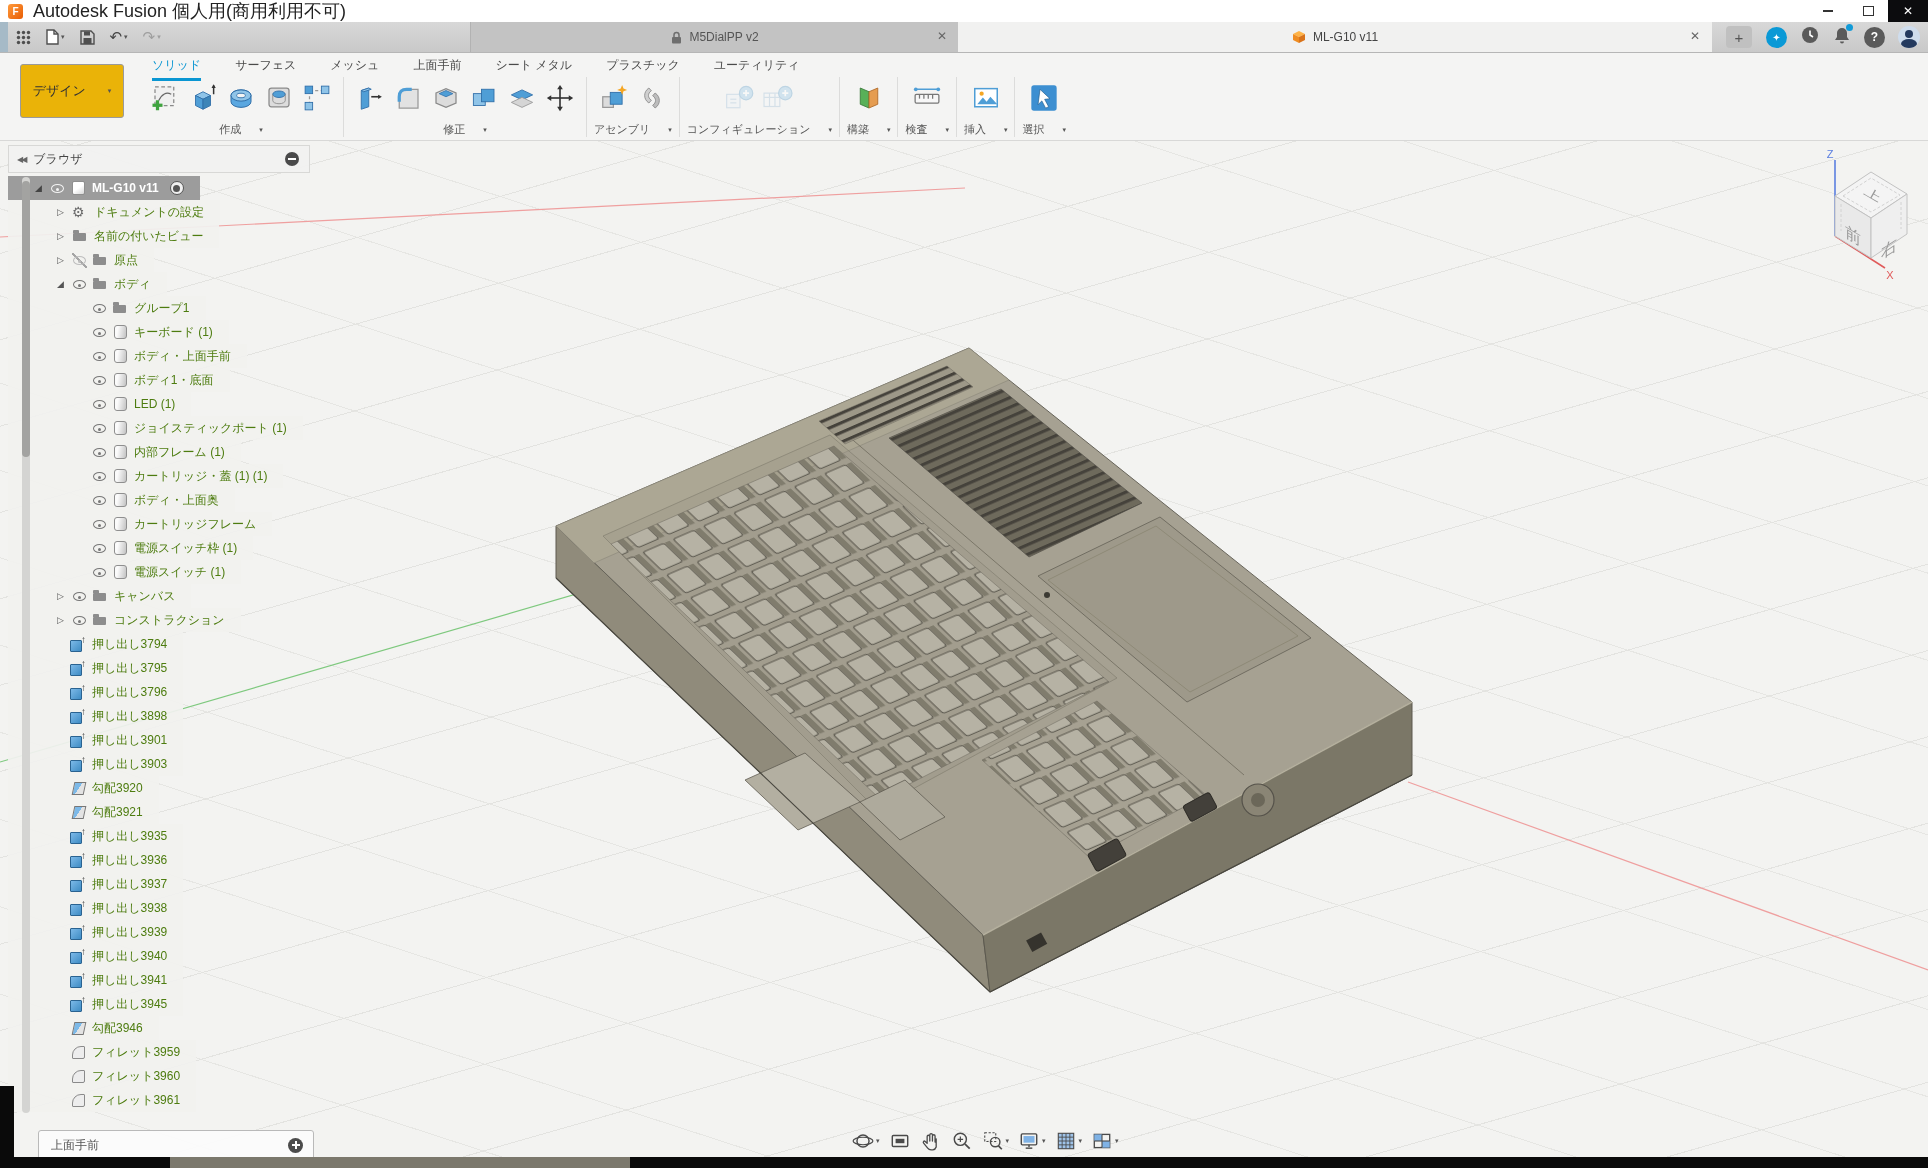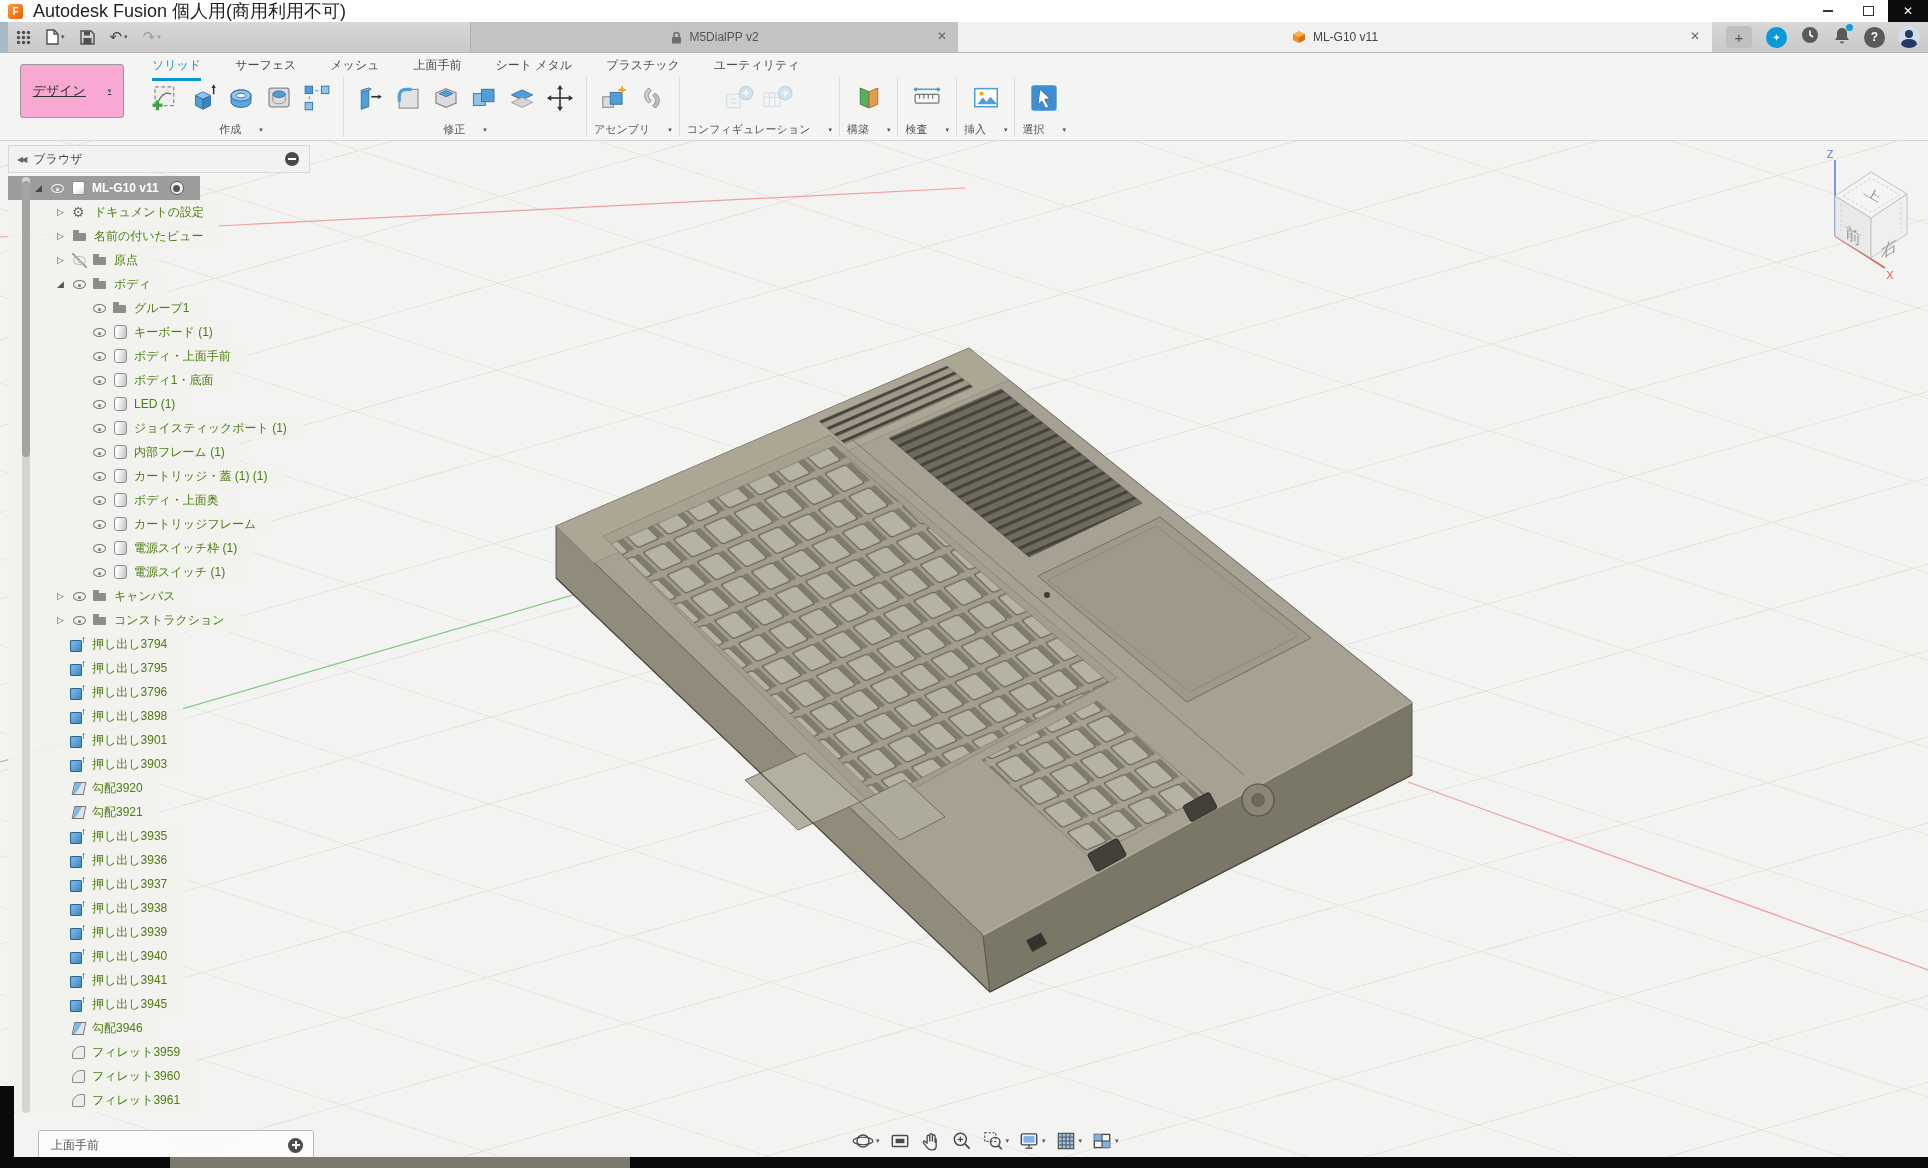--- a/index.html
+++ b/index.html
@@ -31,21 +31,21 @@
   .ext{background:#0a99d6;color:#fff;font-size:10px;}
   .help{background:#5a5a5a;color:#fff;font-size:12px;font-weight:bold;}
   .avatar{background:#cfdded;position:relative;overflow:hidden;width:22px;height:22px;}
   .avatar::before{content:"";position:absolute;left:7px;top:3.5px;width:8px;height:8px;border-radius:50%;background:#243a5e;}
   .avatar::after{content:"";position:absolute;left:3px;top:13px;width:16px;height:10px;border-radius:50%;background:#243a5e;}
   .bell{position:relative;}
   .bell .dot{position:absolute;right:-2px;top:-2px;width:7px;height:7px;border-radius:50%;background:#129bd8;}
   
   #ribbon{position:absolute;left:0;top:52px;width:1928px;height:88px;background:#f4f4f3;border-bottom:1px solid #d8d8d7;z-index:38;}
   #workspace-btn{position:absolute;left:20px;top:12px;width:102px;height:52px;border:1px solid #9a9a9a;border-radius:3px;
-    background:#f9a8d4;display:flex;align-items:center;justify-content:center;gap:22px;font-size:13px;color:#333;text-decoration:underline;}
+    background:#eab308;display:flex;align-items:center;justify-content:center;gap:22px;font-size:13px;color:#333;}
   #ribbon-tabs{position:absolute;left:152px;top:7px;height:22px;display:flex;gap:34px;font-size:12px;color:#4a4a4a;align-items:flex-end;}
   .rtab{padding-bottom:4px;border-bottom:3px solid transparent;}
   .rtab.active{color:#0a96d2;border-bottom-color:#0a96d2;}
   #ribbon-groups{position:absolute;left:146px;top:24px;display:flex;align-items:flex-start;}
   .rgroup{display:flex;flex-direction:column;align-items:center;}
   .tools{display:flex;align-items:center;height:44px;}
   .tool{width:38px;height:42px;display:flex;align-items:center;justify-content:center;}
   .tool.disabled{opacity:.4;}
   .glabel{font-size:11px;color:#555;margin-top:2px;display:flex;align-items:center;gap:18px;}
   .gsep{width:1px;height:60px;background:#dcdcdb;margin:0 7px;align-self:center;}

